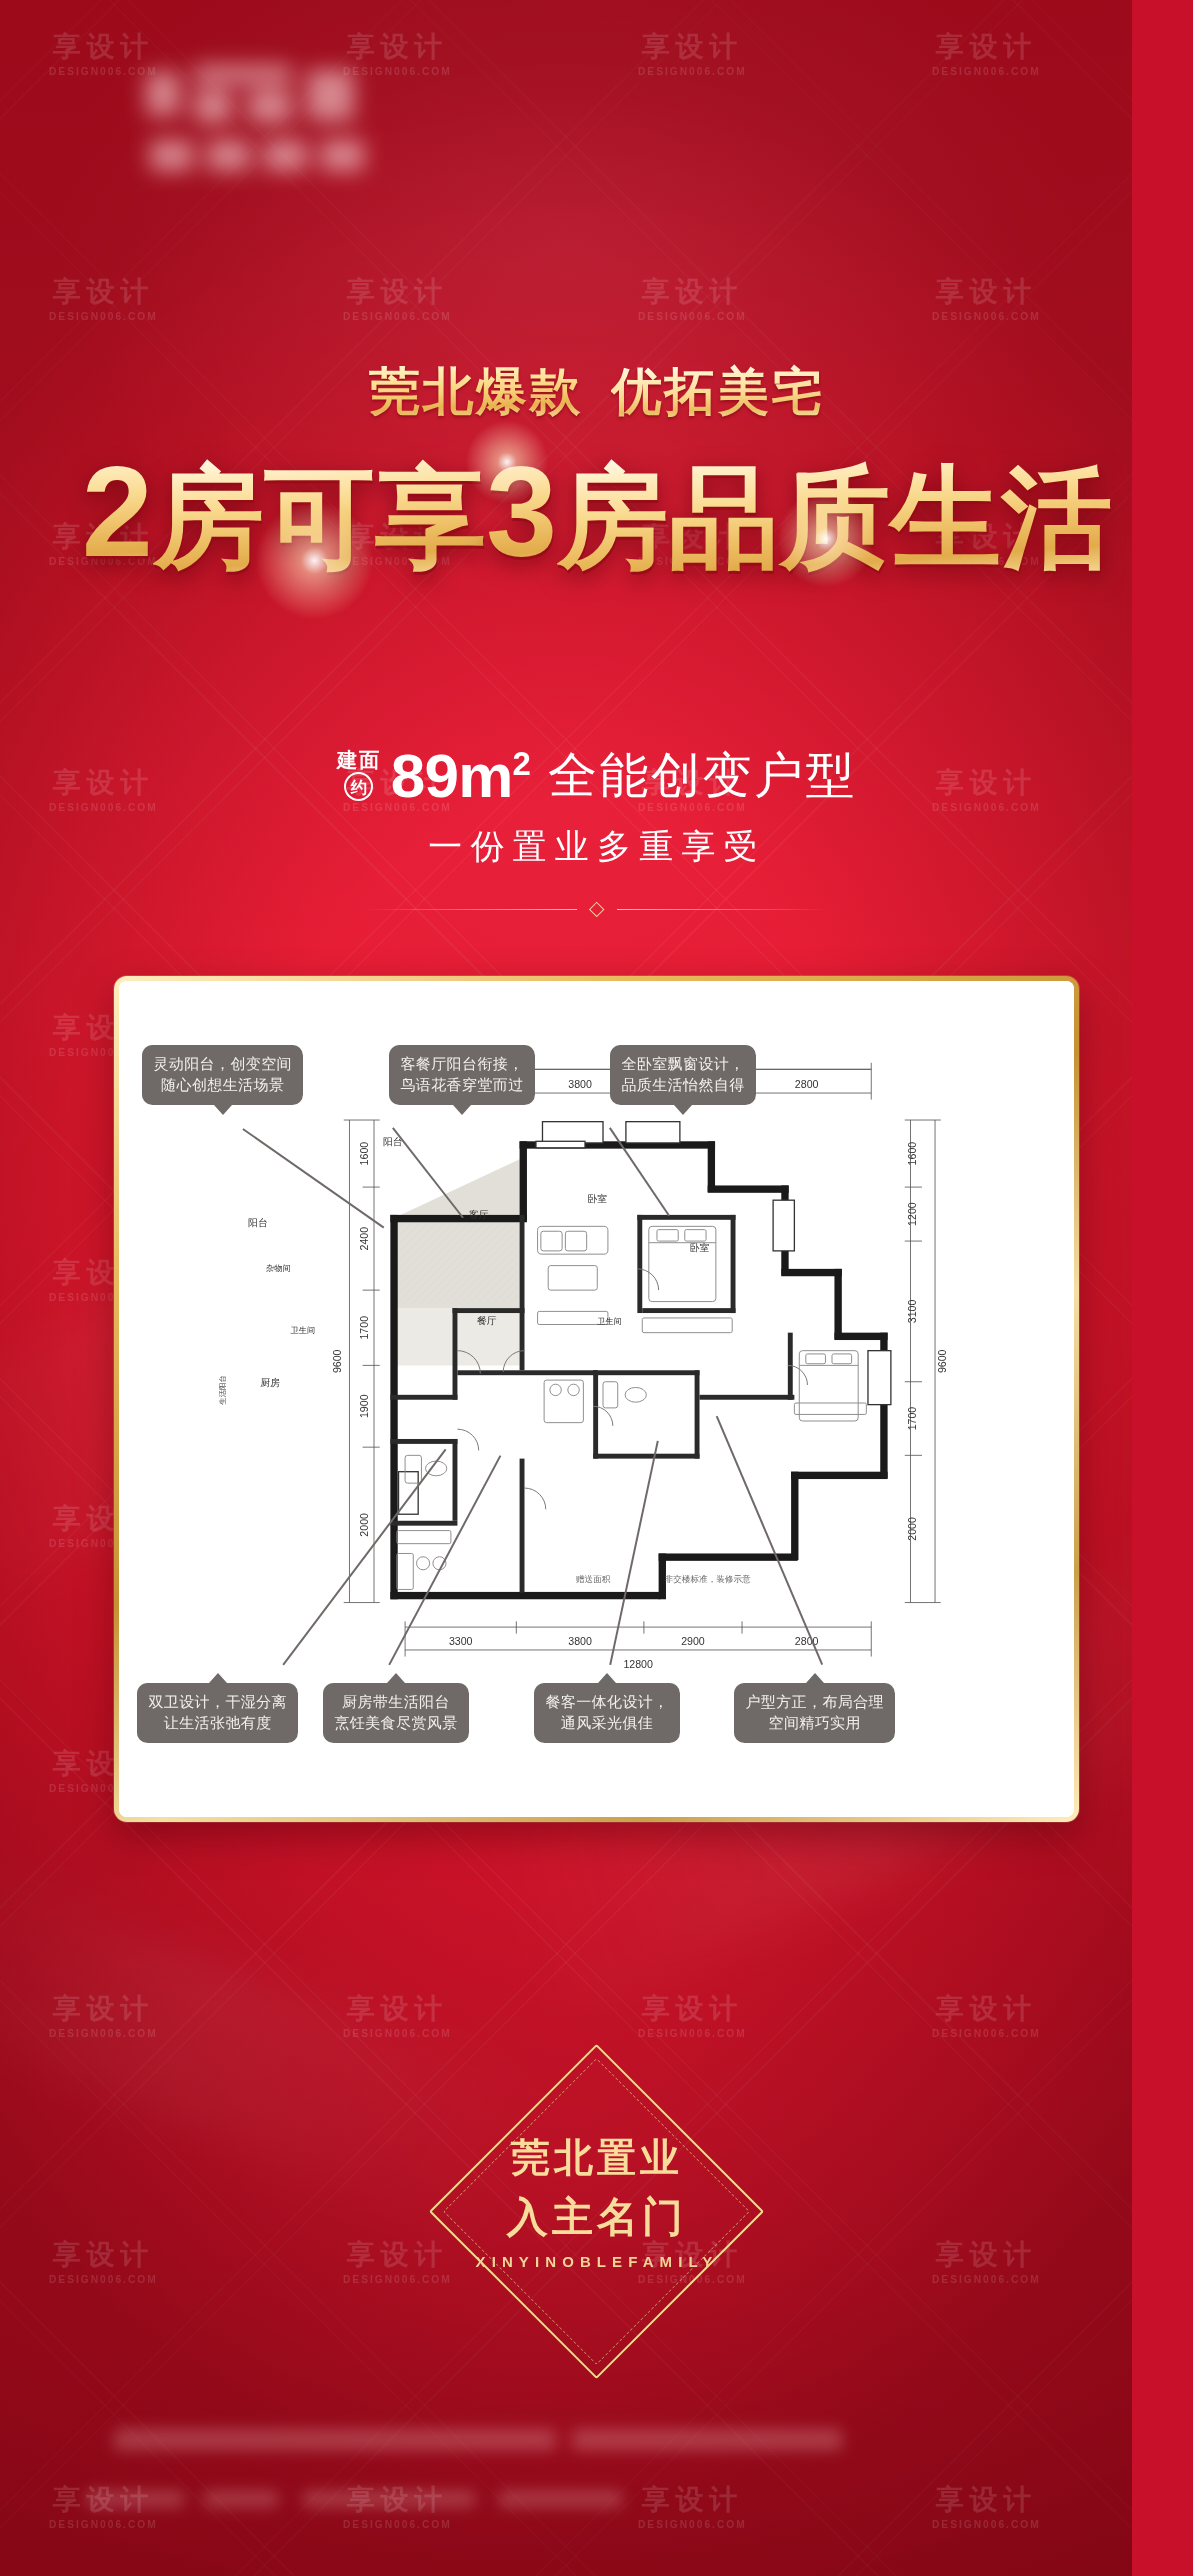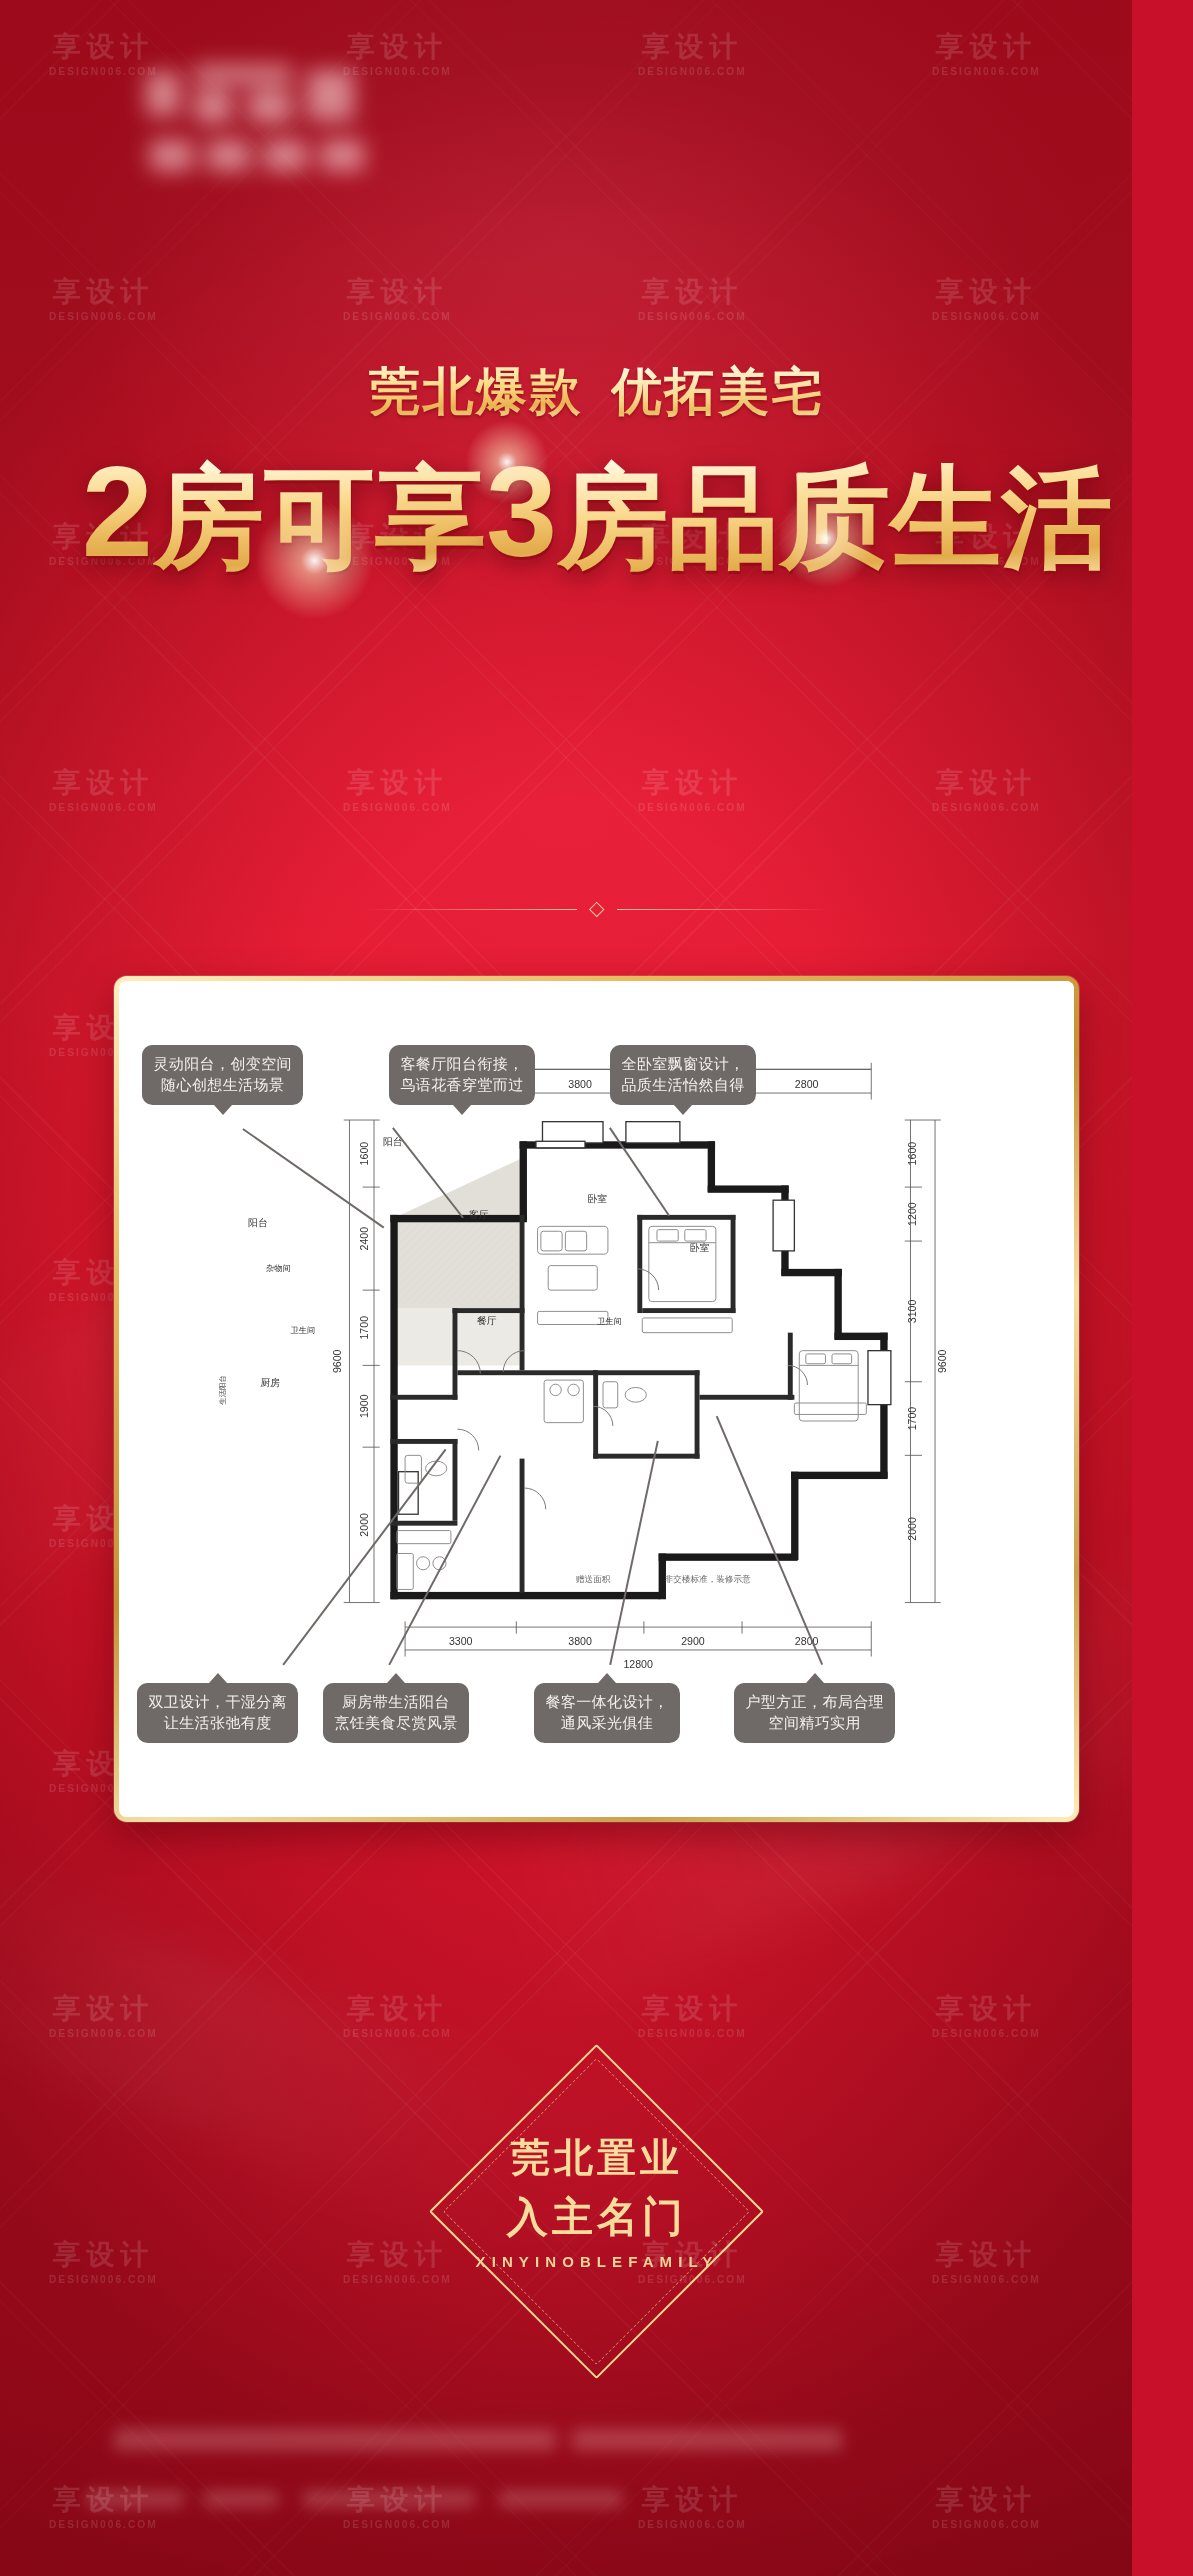--- a/index.html
+++ b/index.html
@@ -399,20 +399,31 @@
   </div>
 
   <div class="hl2">
     <span class="big num">2</span><span class="big">房可享</span><span class="big num">3</span><span class="big">房品质生活</span>
   </div>
 
   <div class="sparkle" style="left: 458px; top: 413px; width: 98px; height: 98px; --w: 120;"><i></i></div>
   <div class="sparkle" style="left: 245px; top: 491px; width: 139px; height: 139px; --w: 170;"><i></i></div>
   <div class="sparkle" style="left: 769px; top: 482px; width: 114px; height: 114px; --w: 140;"><i></i></div>
 
+  <div class="sub-wrap">
+    <div class="sub-line1">
+      <span class="jm-badge">
+        <span class="jm-top">建面</span>
+        <span class="jm-bot">约</span>
+      </span>
+      <span class="sub-area"><span>89</span><span>m</span><sup>2</sup></span>
+      <span class="sub-rest">全能创变户型</span>
+    </div>
+    <div class="sub-line2">一份置业多重享受</div>
+  </div>
 
   <div class="divider">
     <div class="dl"></div>
     <div class="dm"></div>
     <div class="dr"></div>
   </div>
 
   <div class="card-outer">
     <div class="card-inner">
 

